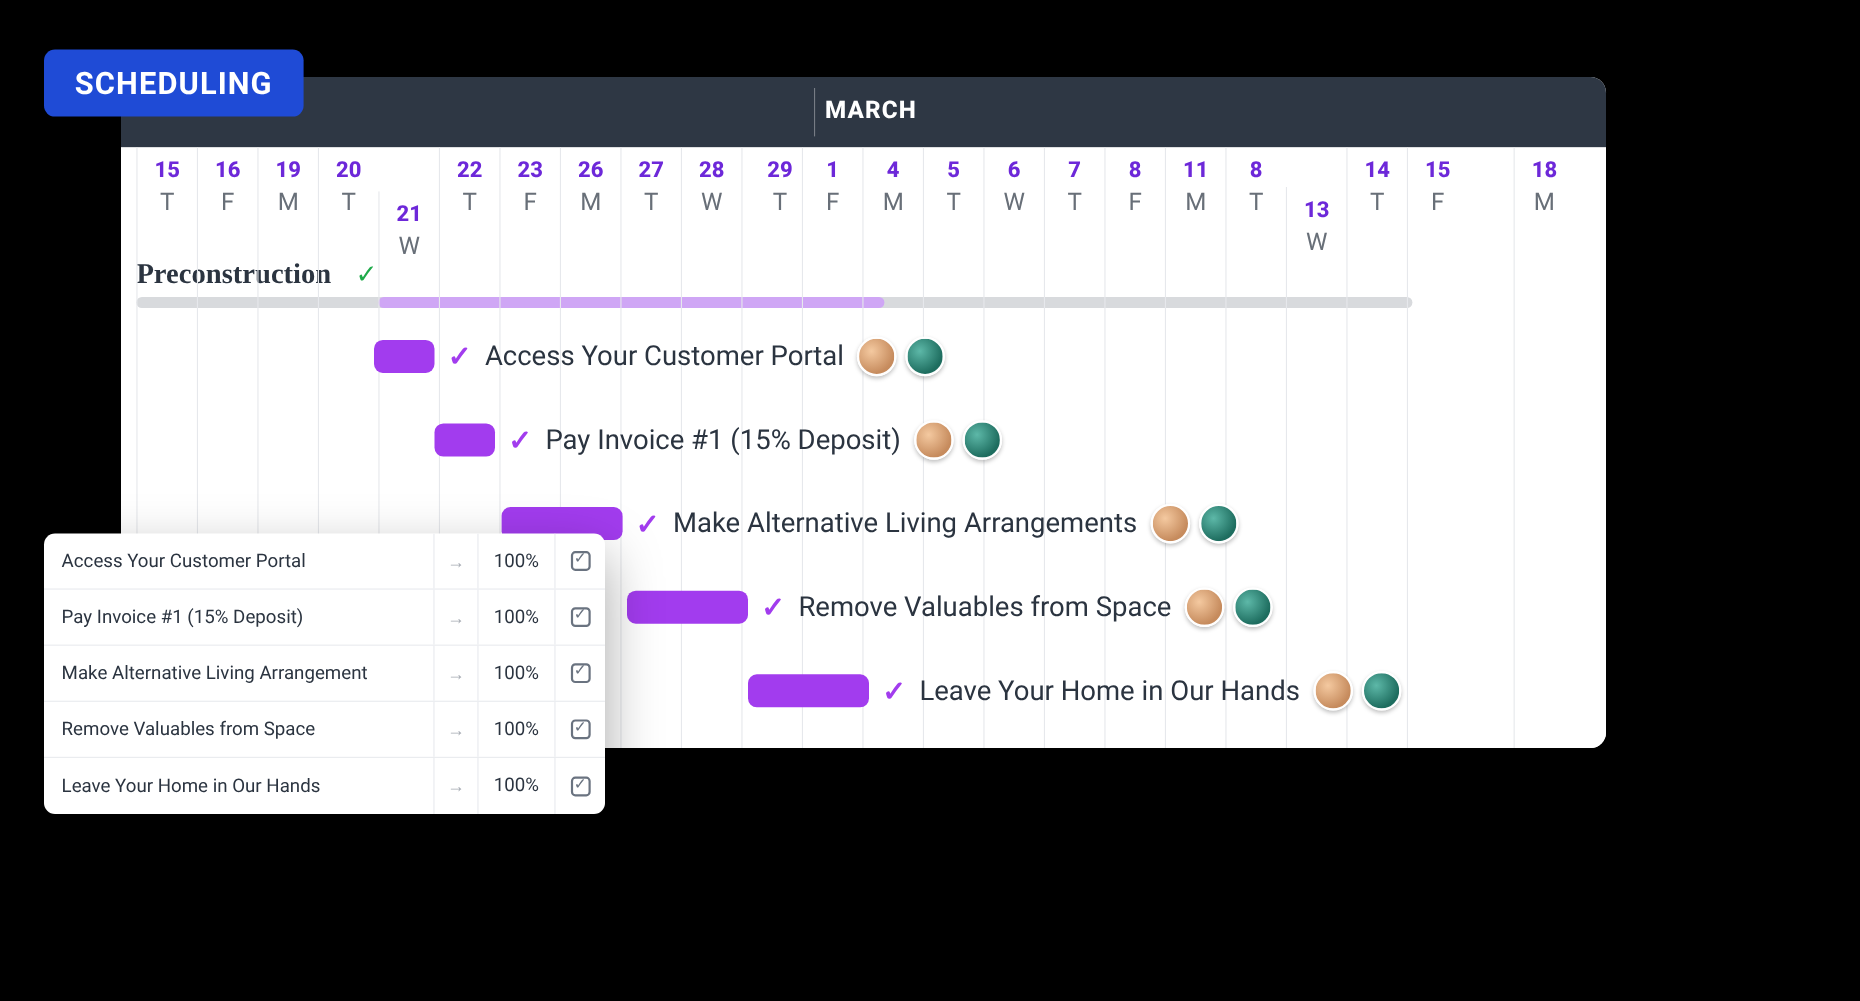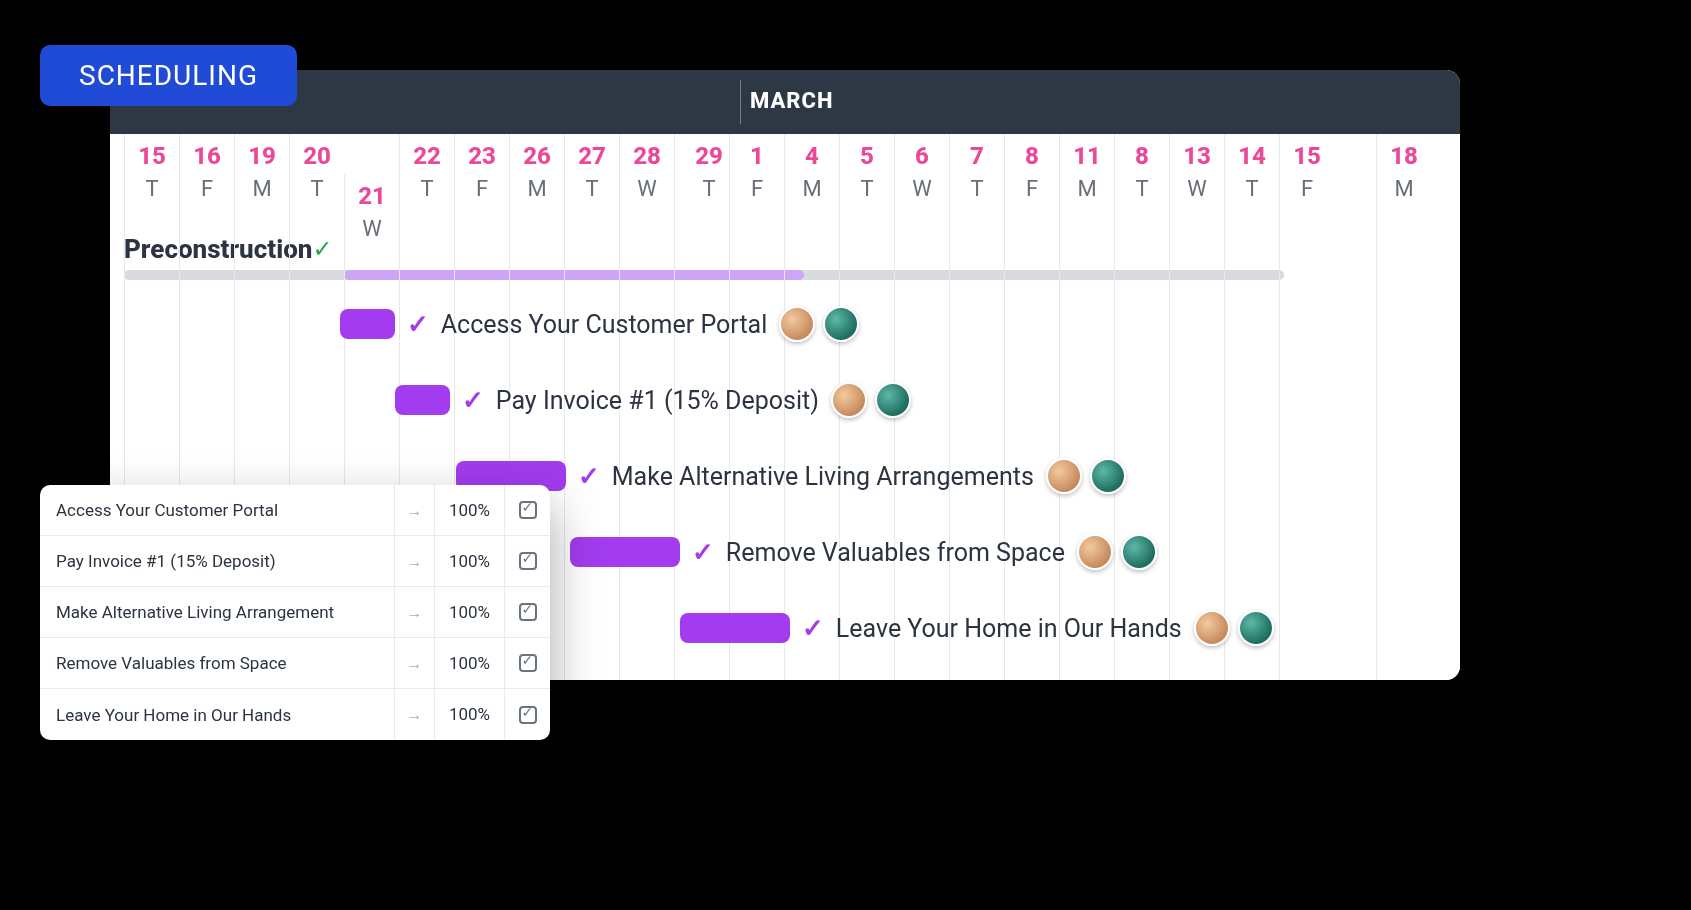--- a/index.html
+++ b/index.html
@@ -21,24 +21,24 @@
   border-radius: 14px;
   box-shadow: 0 30px 80px rgba(0,0,0,0.5);
   overflow: hidden;
 }
 .badge {
   position: absolute;
   left: 40px;
   top: 45px;
   background: #1f4bd6;
   color: #fff;
-  font-weight: 400;
+  font-weight: 700;
   font-size: 28px;
   letter-spacing: 1px;
-  padding: 14px 39px;
+  padding: 14px 28px;
   border-radius: 10px;
   z-index: 50;
 }
 .month-header {
   height: 64px;
   background: #2e3744;
   position: relative;
 }
 .month-label {
   position: absolute;
@@ -70,35 +70,36 @@
   width: 55px;
 }
 .col:not(:first-child) { border-left: 1px solid #e6e8ec; }
 .day-head {
   text-align: center;
   padding-top: 8px;
   height: 90px;
 }
 .day-num {
   font-weight: 800;
-  font-size: 24px;
-  color: #ec4899;
+  font-size: 20px;
+  color: #6d28d9;
 }
 .day-letter {
   font-size: 22px;
   color: #686f78;
   margin-top: 6px;
 }
 .phase-row {
   position: absolute;
   left: 14px;
   top: 100px;
   display: flex;
   align-items: center;
-  gap: 0;
+  gap: 22px;
+  font-family: Liberation Serif, serif;
 }
 .phase-label {
   font-weight: 800;
   font-size: 26px;
   color: #2b3440;
 }
 .check-green { color: #1faa4a; font-size: 24px; }
 .timeline-bar {
   position: absolute;
   top: 136px;
@@ -342,21 +343,21 @@
           <div class="day-num">11</div>
           <div class="day-letter">M</div>
         </div>
       </div>
       <div class="col" style="left: 1004px;">
         <div class="day-head">
           <div class="day-num">8</div>
           <div class="day-letter">T</div>
         </div>
       </div>
-      <div class="col" style="left: 1059px;">
+      <div class="col" style="left: 1059px; margin-top: 36px;">
         <div class="day-head">
           <div class="day-num">13</div>
           <div class="day-letter">W</div>
         </div>
       </div>
       <div class="col" style="left: 1114px;">
         <div class="day-head">
           <div class="day-num">14</div>
           <div class="day-letter">T</div>
         </div>

